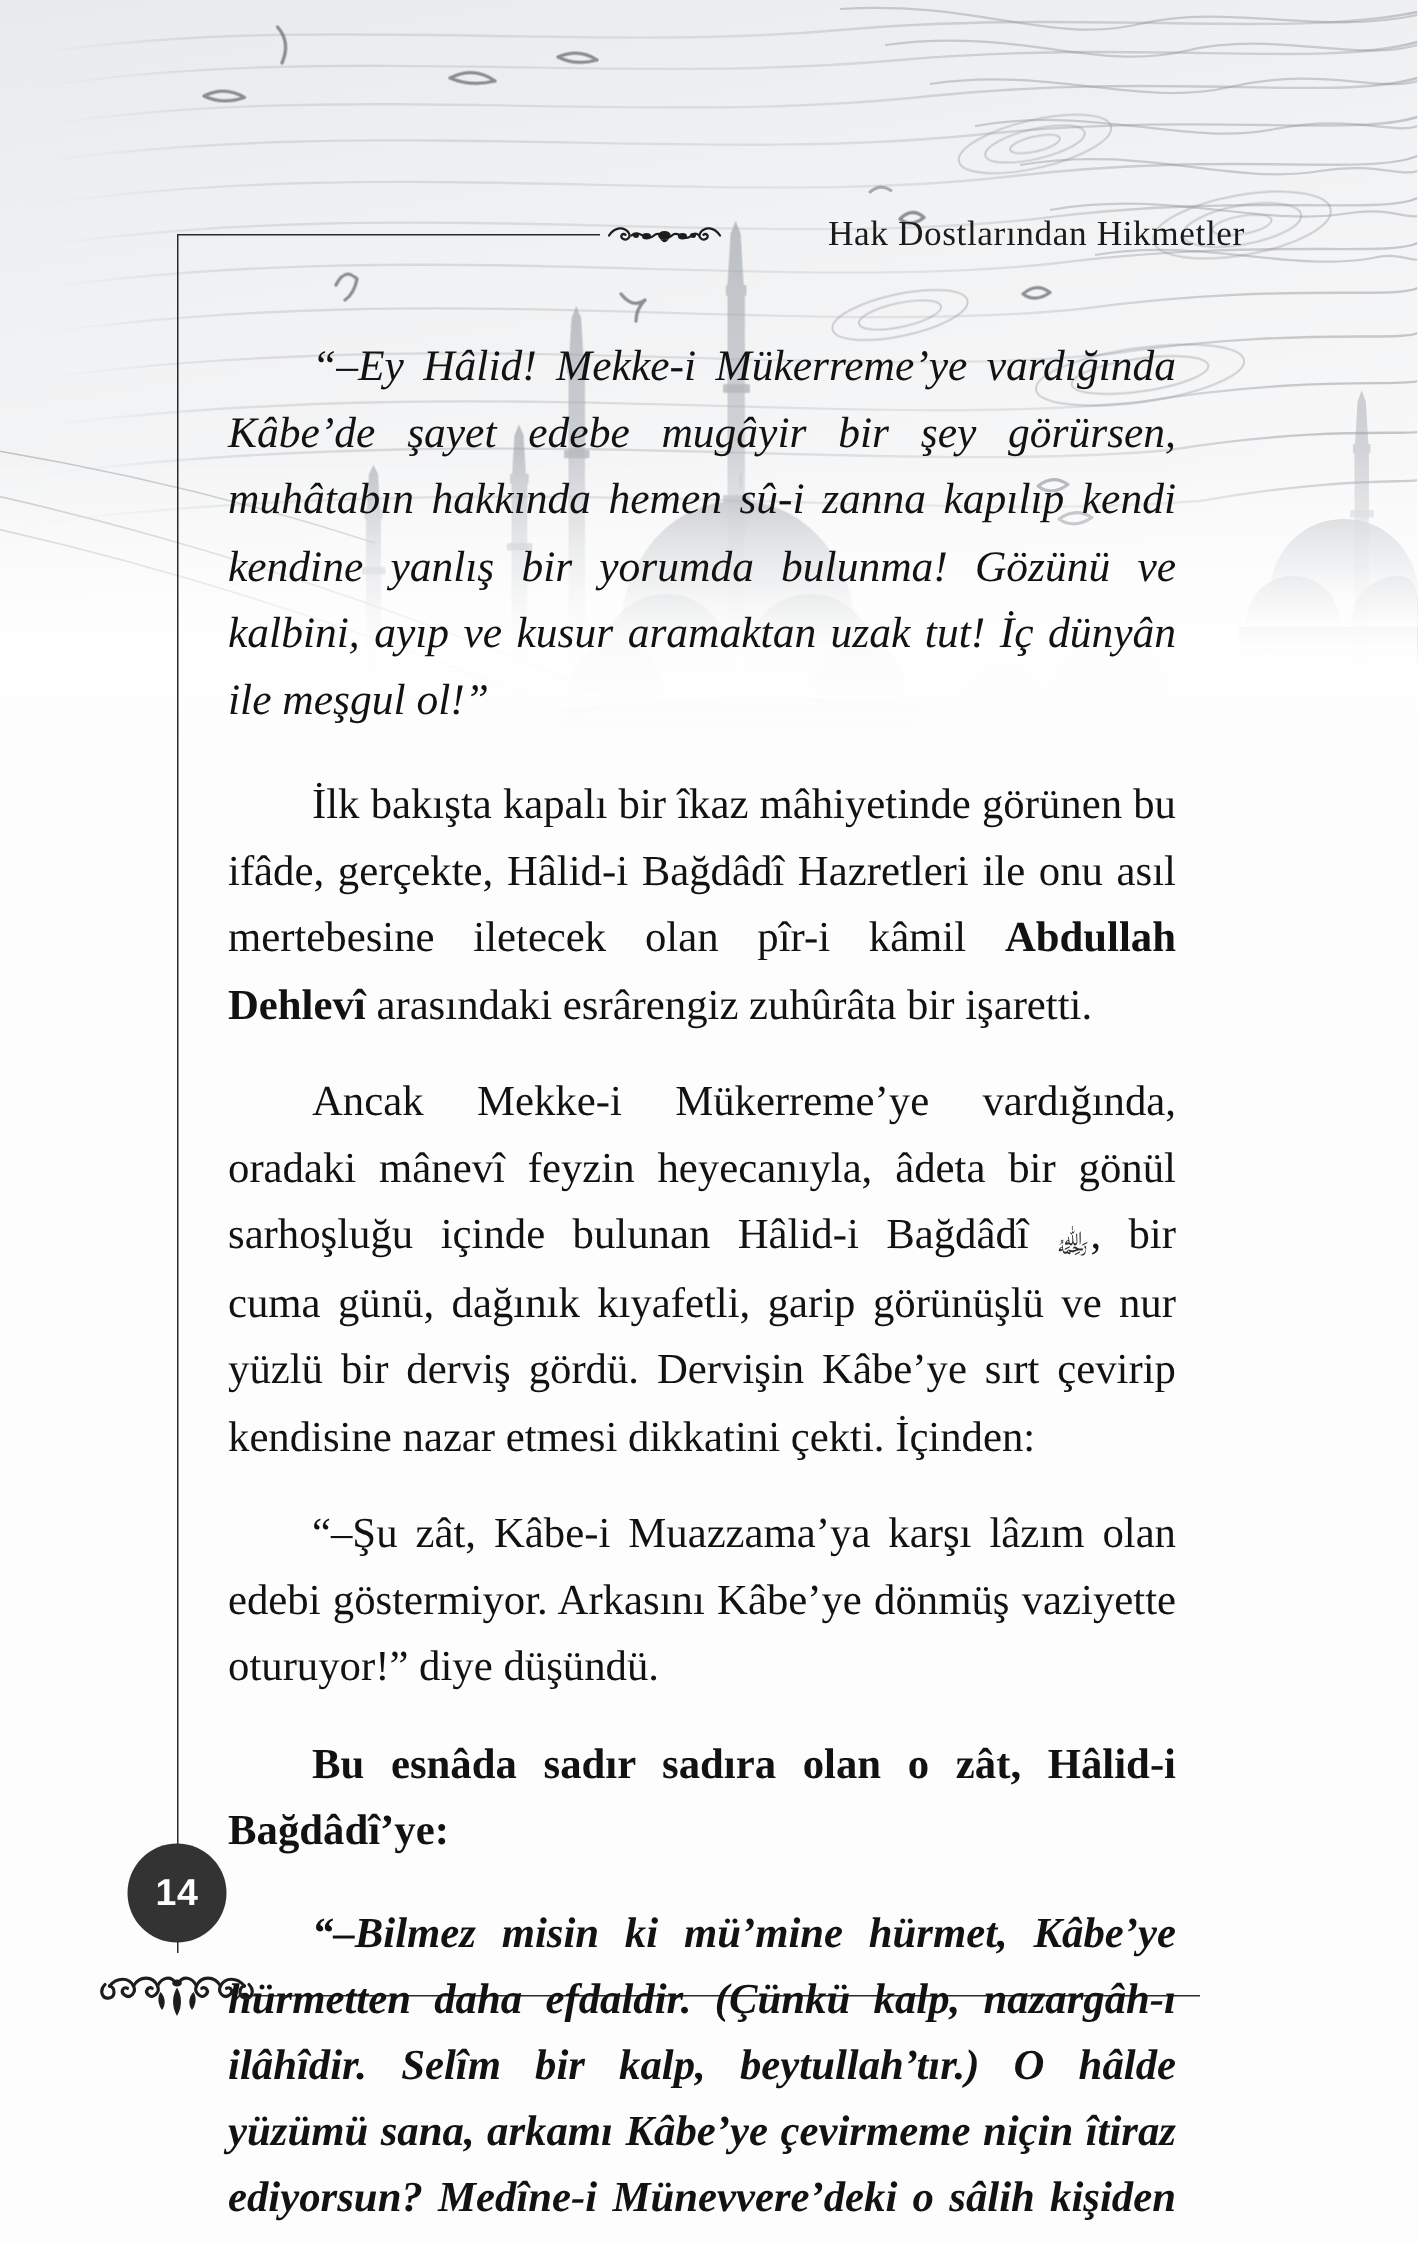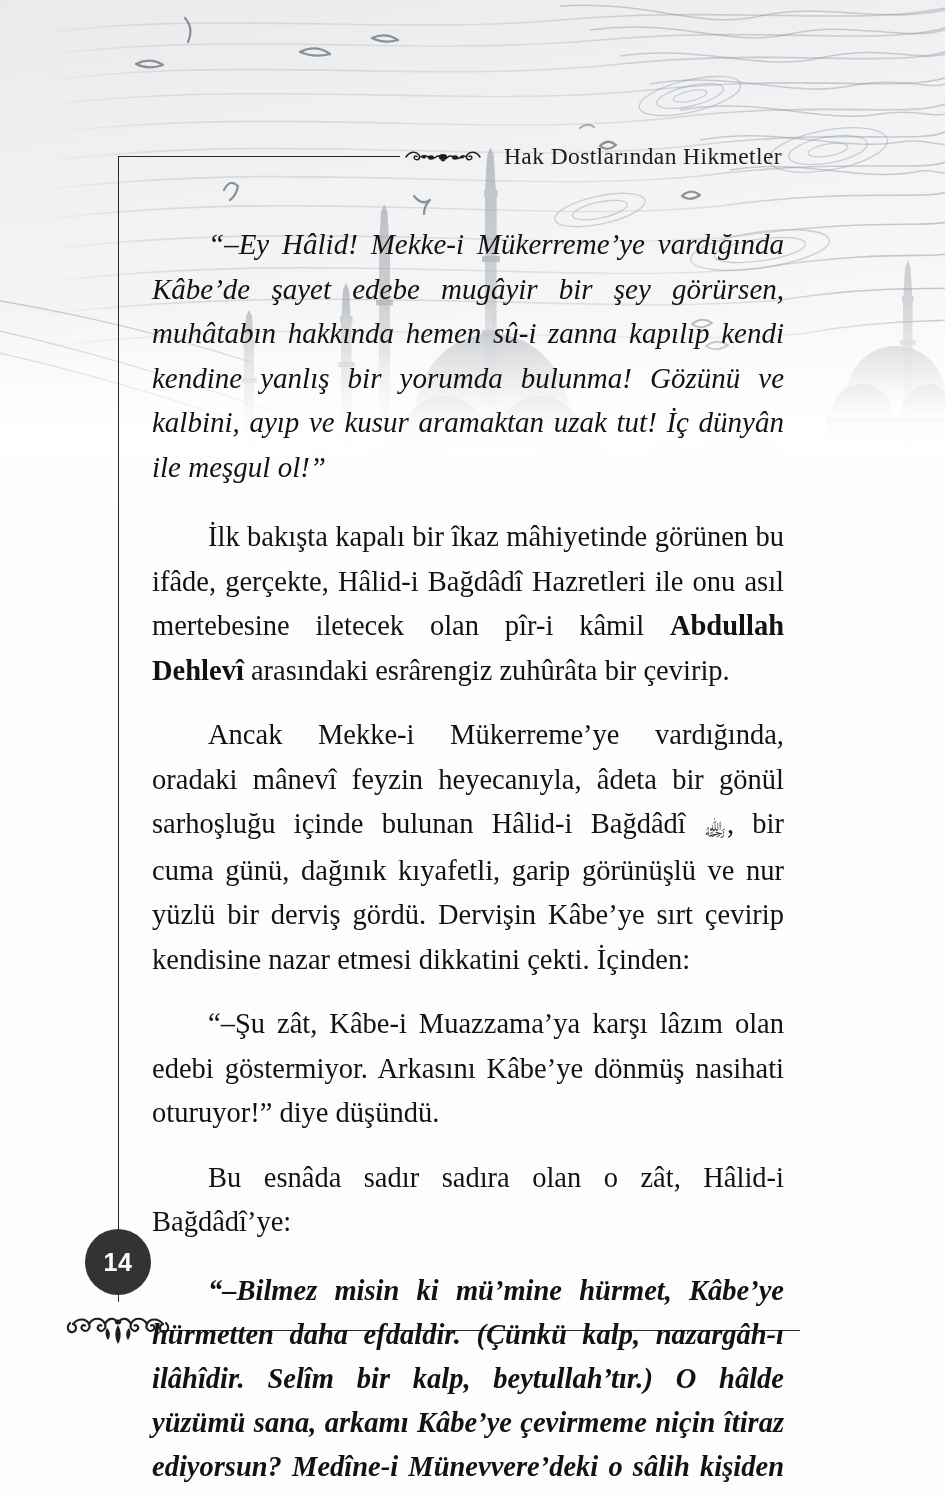--- a/index.html
+++ b/index.html
@@ -40,21 +40,21 @@
   }
   .bg-fade-bottom{
     position:absolute;left:0;top:600px;width:945px;height:896px;
     background:#fdfdfd;
     pointer-events:none;
   }
 
   
   .running-head{
     position:absolute;
-    left:468px;top:143px;
+    left:516px;top:143px;
     font-size:23.5px;
     letter-spacing:0.4px;
     color:#1b1b1b;
     white-space:nowrap;
     font-family:"Liberation Serif", serif;
     padding-left:36px;
   }
   .head-ornament{
     position:absolute;
     left:404px;top:146px;
@@ -127,21 +127,21 @@
     font-size:29px;
     line-height:44.5px;
     margin-bottom:26px;
   }
   p.quote-bolditalic{
     font-style:italic;
     font-weight:bold;
     font-size:28.5px;
     line-height:44px;
   }
-  p.gap-big{margin-bottom:24px;}
+  p.gap-big{margin-bottom:24px;font-weight:bold;}
 
   b.strong{font-weight:bold;}
   span.normalweight{font-weight:normal;font-style:normal;}
 
   .honorific{
     font-family:"DejaVu Sans", sans-serif;
     font-size:25px;
     font-style:normal;
     color:#2a2a2a;
     vertical-align:-1px;
@@ -350,25 +350,25 @@
       </g>
     </svg>
   </div>
 
   <div class="running-head">Hak Dostlarından Hikmetler</div>
 
   <div class="text-column">
 
     <p class="para quote-italic">“–Ey Hâlid! Mekke-i Mükerreme’ye vardığında Kâbe’de şayet edebe mugâyir bir şey görürsen, muhâtabın hakkında hemen sû-i zanna kapılıp kendi kendine yanlış bir yorumda bulunma! Gözünü ve kalbini, ayıp ve kusur aramaktan uzak tut! İç dünyân ile meşgul ol!”</p>
 
-    <p class="para"><span>İlk bakışta kapalı bir îkaz mâhiyetinde görünen bu ifâde, gerçekte, Hâlid-i Bağdâdî Hazretleri ile onu asıl mertebesine iletecek olan pîr-i kâmil </span><b class="strong">Abdullah Dehlevî</b><span> arasındaki esrârengiz zuhûrâta bir çevirip.</span></p>
+    <p class="para"><span>İlk bakışta kapalı bir îkaz mâhiyetinde görünen bu ifâde, gerçekte, Hâlid-i Bağdâdî Hazretleri ile onu asıl mertebesine iletecek olan pîr-i kâmil </span><b class="strong">Abdullah Dehlevî</b><span> arasındaki esrârengiz zuhûrâta bir işaretti.</span></p>
 
     <p class="para"><span>Ancak Mekke-i Mükerreme’ye vardığında, oradaki mânevî feyzin heyecanıyla, âdeta bir gönül sarhoşluğu içinde bulunan Hâlid-i Bağdâdî </span><span class="honorific">﵀</span><span>, bir cuma günü, dağınık kıyafetli, garip görünüşlü ve nur yüzlü bir derviş gördü. Dervişin Kâbe’ye sırt çevirip kendisine nazar etmesi dikkatini çekti. İçinden:</span></p>
 
-    <p class="para">“–Şu zât, Kâbe-i Muazzama’ya karşı lâzım olan edebi göstermiyor. Arkasını Kâbe’ye dönmüş nasihati oturuyor!” diye düşündü.</p>
+    <p class="para">“–Şu zât, Kâbe-i Muazzama’ya karşı lâzım olan edebi göstermiyor. Arkasını Kâbe’ye dönmüş vaziyette oturuyor!” diye düşündü.</p>
 
     <p class="para gap-big">Bu esnâda sadır sadıra olan o zât, Hâlid-i Bağdâdî’ye:</p>
 
     <p class="para quote-bolditalic"><span>“–Bilmez misin ki mü’mine hürmet, Kâbe’ye hürmetten daha efdaldir. (Çünkü kalp, nazargâh-ı ilâhîdir. Selîm bir kalp, beytullah’tır.) O hâlde yüzümü sana, arkamı Kâbe’ye çevirmeme niçin îtiraz ediyorsun? Medîne-i Münevvere’deki o sâlih kişiden dinlediğin nasihati ne çabuk unuttun!?”</span><span class="normalweight"> dedi.</span></p>
 
   </div>
 
   <div class="page-number">14</div>
 
   <div class="bottom-flourish">

